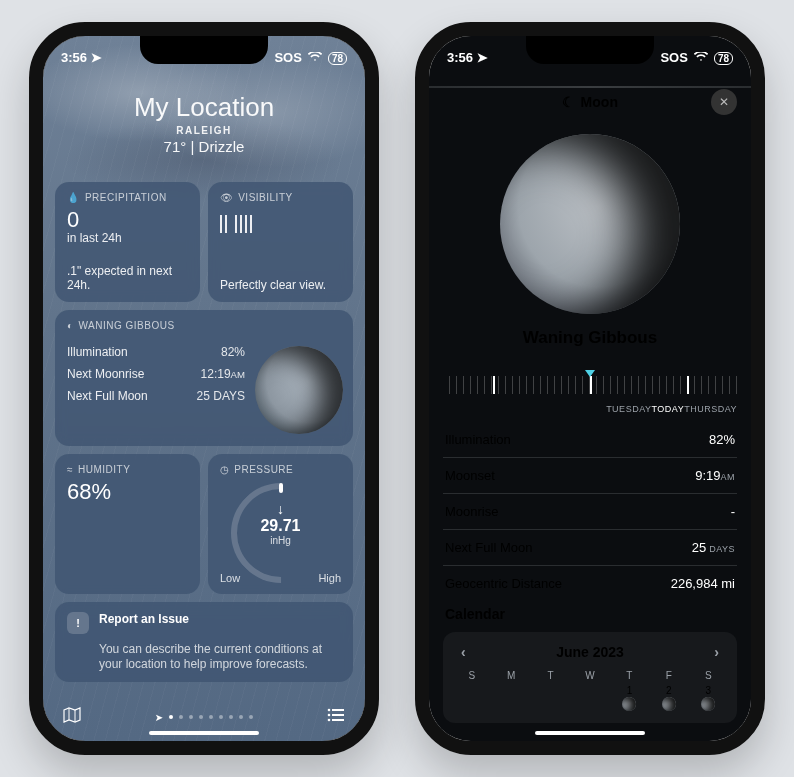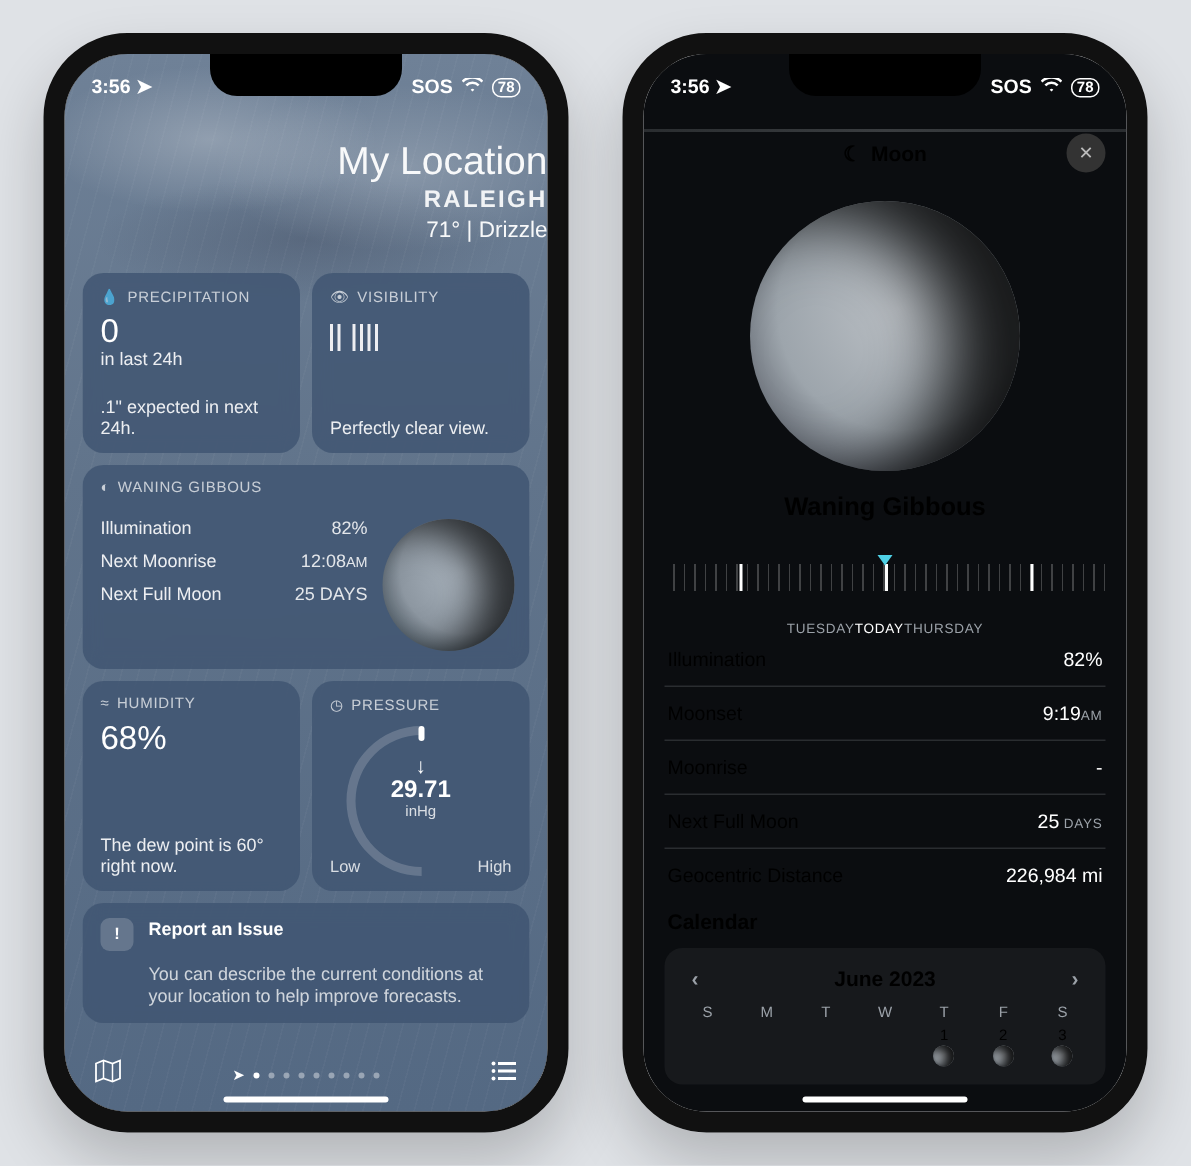--- a/index.html
+++ b/index.html
@@ -56,23 +56,23 @@
     position:absolute;top:0;left:0;right:0;height:190px;
     background:
       radial-gradient(160px 70px at 30% 30%,rgba(255,255,255,.25),transparent 70%),
       radial-gradient(180px 80px at 70% 40%,rgba(255,255,255,.2),transparent 70%),
       radial-gradient(200px 60px at 50% 65%,rgba(60,70,90,.35),transparent 70%);
   }
   .rain{position:absolute;inset:0;
     background-image:repeating-linear-gradient(105deg,rgba(255,255,255,.06) 0 1px,transparent 1px 11px);
     opacity:.5;
   }
-  .w-header{position:absolute;top:56px;left:0;right:0;text-align:right;color:#fff;z-index:10}
+  .w-header{position:absolute;top:56px;left:0;right:0;text-align:center;color:#fff;z-index:10}
   .w-title{font-size:26px;font-weight:500;opacity:.95}
-  .w-sub{font-size:16px;letter-spacing:1.5px;font-weight:600;opacity:.9;margin-top:2px}
+  .w-sub{font-size:10px;letter-spacing:1.5px;font-weight:600;opacity:.9;margin-top:2px}
   .w-temp{font-size:15px;font-weight:500;margin-top:2px;opacity:.95}
   .cards{position:absolute;top:146px;left:12px;right:12px;bottom:64px;display:grid;
     grid-template-columns:1fr 1fr;gap:8px;color:#fff}
   .card{background:var(--card);border-radius:14px;padding:10px 12px;position:relative;
     backdrop-filter:blur(6px)}
   .card.h{grid-column:1/3}
   .card .hdr{font-size:10px;letter-spacing:.5px;color:rgba(255,255,255,.7);
     text-transform:uppercase;display:flex;gap:5px;align-items:center;margin-bottom:6px}
   .card .big{font-size:22px;font-weight:500;line-height:1}
   .card .sub{font-size:12px;color:rgba(255,255,255,.9)}
@@ -127,22 +127,22 @@
   .phase-title .p{font-size:17px;font-weight:600}
   .phase-title .d{font-size:12px;color:var(--dark-muted);margin-top:2px}
   .scrubber{position:absolute;top:340px;left:14px;right:14px}
   .scrubber .ticks{height:18px;display:flex;position:relative}
   .scrubber .ticks::before{content:"";position:absolute;inset:0;
     background:repeating-linear-gradient(90deg,transparent 0 6px,rgba(255,255,255,.22) 6px 7px);}
   .scrubber .mark{position:absolute;top:0;width:2px;height:18px;background:#fff;left:50%}
   .scrubber .ptr{position:absolute;top:-6px;left:50%;transform:translateX(-50%);
     width:0;height:0;border-left:5px solid transparent;border-right:5px solid transparent;
     border-top:7px solid var(--accent-cyan)}
-  .scrubber .labels{display:flex;justify-content:center;font-size:9px;
-    color:var(--dark-muted);margin-top:20px;letter-spacing:.5px}
+  .scrubber .labels{display:flex;justify-content:flex-end;font-size:9px;
+    color:var(--dark-muted);margin-top:10px;letter-spacing:.5px}
   .stats{position:absolute;top:386px;left:14px;right:14px}
   .stat-row{display:flex;justify-content:space-between;padding:10px 2px;
     border-bottom:1px solid var(--dark-border);font-size:13px}
   .stat-row:last-child{border-bottom:none}
   .stat-row .v{color:#fff}
   .stat-row .v .sm{font-size:9px;letter-spacing:.5px;color:var(--dark-muted)}
   .cal-lbl{position:absolute;top:570px;left:16px;font-size:14px;font-weight:600}
   .cal{position:absolute;top:596px;left:14px;right:14px;background:var(--dark-card);
     border-radius:12px;padding:8px 10px}
   .cal-hdr{display:flex;justify-content:space-between;align-items:center;
@@ -233,37 +233,36 @@
             <span>◐</span>
           <span>WANING GIBBOUS</span>
           </div>
         <div class="moon-row">
           <span class="k">Illumination</span>
           <span class="v" style="padding-right:96px">82%</span>
         </div>
         <div class="moon-row">
           <span class="k">Next Moonrise</span>
           <span class="v" style="padding-right:96px">
-            <span>12:08</span><span class="smallcaps">AM</span>
+            <span>12:19</span><span class="smallcaps">AM</span>
           </span>
         </div>
         <div class="moon-row">
           <span class="k">Next Full Moon</span>
           <span class="v" style="padding-right:96px">25 DAYS</span>
         </div>
         <div class="moon-img"></div>
       </div>
 
       <div class="card hum-card">
         <div class="hdr">
             <span>≈</span>
           <span>HUMIDITY</span>
           </div>
         <div class="big">68%</div>
-        <div class="foot">The dew point is 60° right now.</div>
       </div>
 
       <div class="card press-card">
         <div class="hdr" style="align-self:flex-start">
             <span>◷</span>
           <span>PRESSURE</span>
           </div>
         <div class="gauge">
           <div class="arc"></div>
             <div class="tick"></div>

